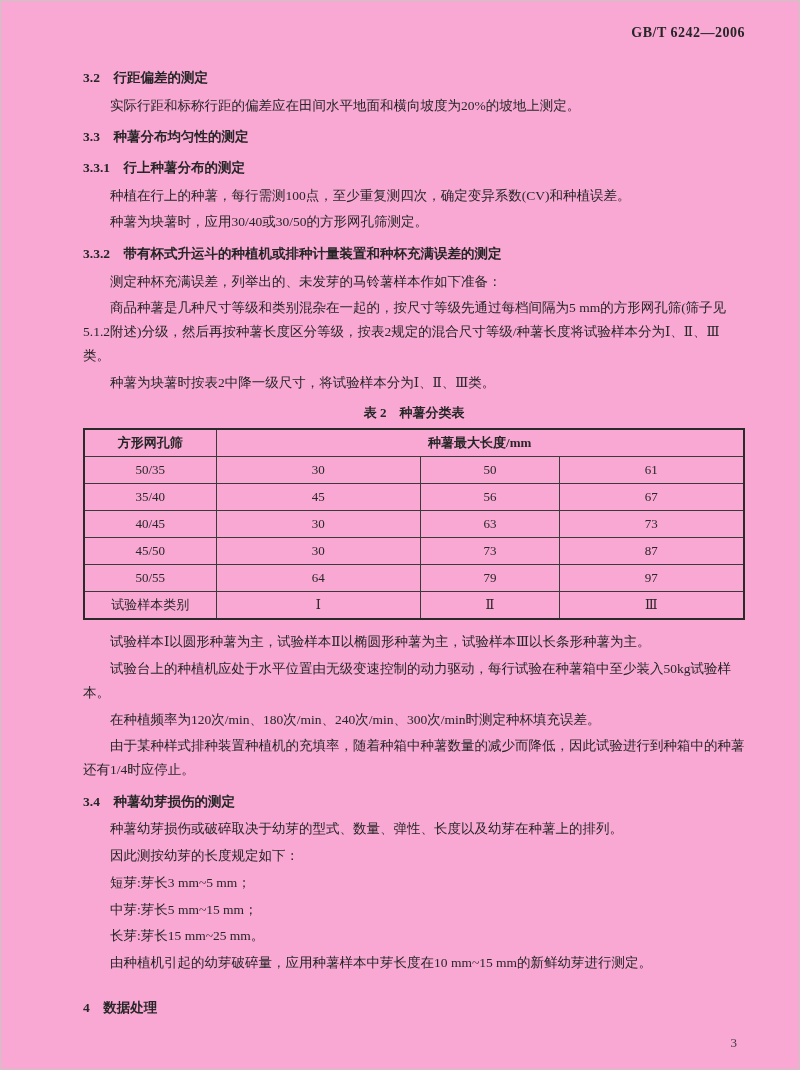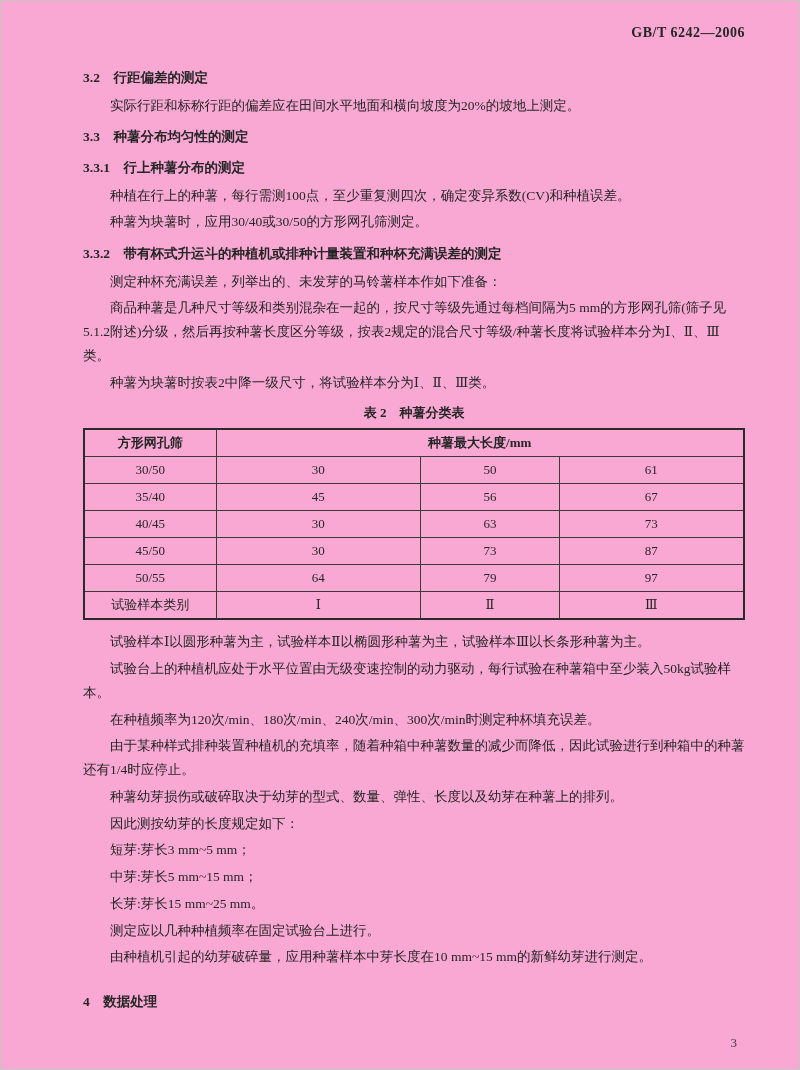--- a/index.html
+++ b/index.html
@@ -96,21 +96,21 @@
         <col style="width:28%">
     </colgroup>
     <thead>
       <tr>
         <th>方形网孔筛</th>
         <th colspan="3">种薯最大长度/mm</th>
       </tr>
     </thead>
     <tbody>
       <tr>
-        <td>30/50</td>
+        <td>50/35</td>
         <td>30</td>
         <td>50</td>
         <td>61</td>
       </tr>
       <tr>
         <td>35/40</td>
         <td>45</td>
         <td>56</td>
         <td>67</td>
       </tr>
@@ -139,25 +139,25 @@
         <td>Ⅲ</td>
       </tr>
     </tbody>
   </table>
 
   <p class="p">试验样本Ⅰ以圆形种薯为主，试验样本Ⅱ以椭圆形种薯为主，试验样本Ⅲ以长条形种薯为主。</p>
   <p class="p">试验台上的种植机应处于水平位置由无级变速控制的动力驱动，每行试验在种薯箱中至少装入50kg试验样本。</p>
   <p class="p">在种植频率为120次/min、180次/min、240次/min、300次/min时测定种杯填充误差。</p>
   <p class="p">由于某种样式排种装置种植机的充填率，随着种箱中种薯数量的减少而降低，因此试验进行到种箱中的种薯还有1/4时应停止。</p>
 
+  <div class="h">3.4　种薯幼芽损伤的测定</div>
   <p class="p">种薯幼芽损伤或破碎取决于幼芽的型式、数量、弹性、长度以及幼芽在种薯上的排列。</p>
   <p class="p">因此测按幼芽的长度规定如下：</p>
   <p class="p">短芽:芽长3 mm~5 mm；</p>
   <p class="p">中芽:芽长5 mm~15 mm；</p>
   <p class="p">长芽:芽长15 mm~25 mm。</p>
-  <p class="p">测定应以几种种植频率在固定试验台上进行。</p>
   <p class="p">由种植机引起的幼芽破碎量，应用种薯样本中芽长度在10 mm~15 mm的新鲜幼芽进行测定。</p>
 
   <div class="h major">4　数据处理</div>
 
   <div class="page-number">3</div>
 
 </div>
 
 </body></html>

